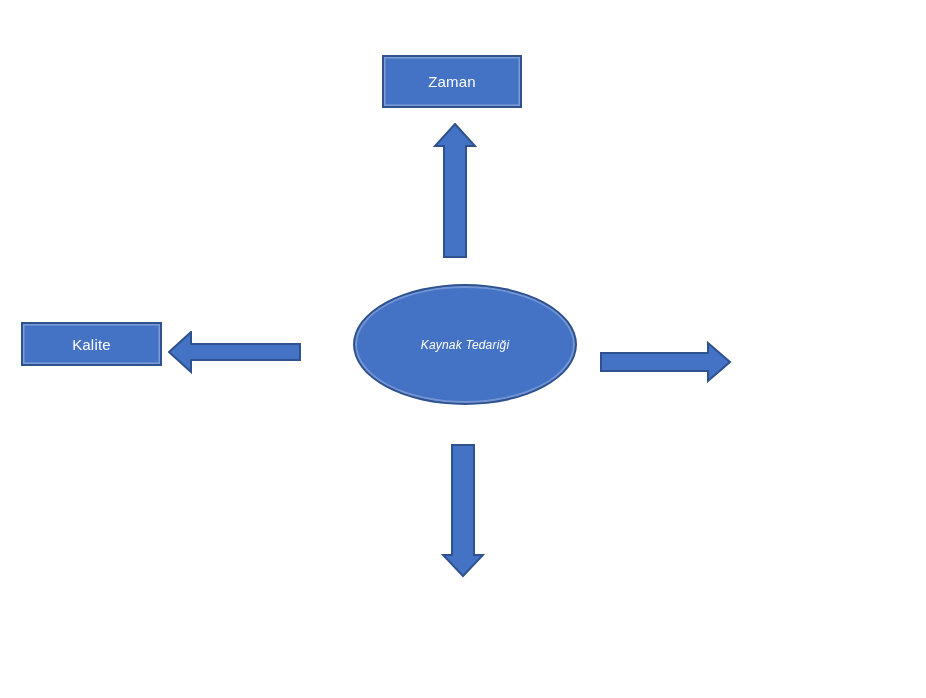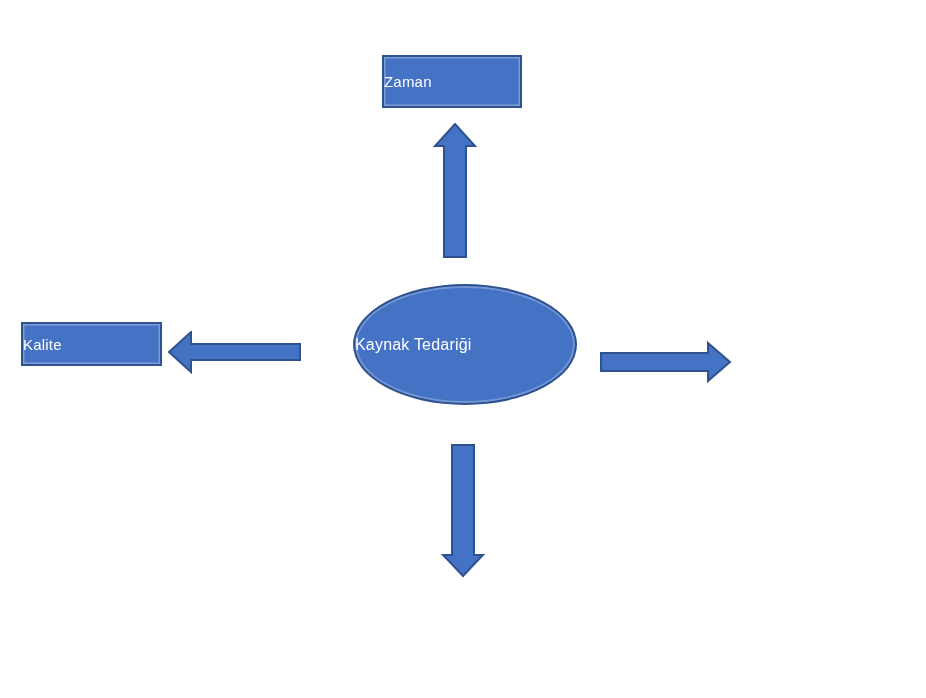--- a/index.html
+++ b/index.html
@@ -20,38 +20,40 @@
     position: relative;
     width: 926px;
     height: 698px;
     background: var(--page-bg);
     overflow: hidden;
   }
   .node {
     position: absolute;
     display: flex;
     align-items: center;
+    justify-content: center;
     box-sizing: border-box;
     background: var(--shape-fill);
     border: 2.5px solid var(--shape-border);
     color: var(--shape-text);
     font-size: 15px;
     letter-spacing: 0.2px;
     box-shadow: inset 0 0 0 1.5px rgba(255,255,255,0.30);
     text-align: center;
   }
   .node-rect-top      { left: 382px; top: 55px;  width: 140px; height: 53px; }
   .node-rect-left     { left: 21px;  top: 322px; width: 141px; height: 44px; }
   .node-rect-right    { left: 753px; top: 336px; width: 141px; height: 53px; }
   .node-rect-bottom   { left: 388px; top: 599px; width: 141px; height: 53px; }
   .node-ellipse {
     left: 353px; top: 284px; width: 224px; height: 121px;
     border-radius: 50%;
-    font-size: 16px;
+    font-size: 12px;
     box-shadow: inset 0 0 0 2px rgba(255,255,255,0.25);
+    font-style: italic;
   }
   .arrow {
     position: absolute;
     display: block;
   }
   .arrow-up    { left: 433px; top: 123px; }
   .arrow-down  { left: 441px; top: 444px; }
   .arrow-left  { left: 168px; top: 331px; }
   .arrow-right { left: 600px; top: 341px; }
 </style>

